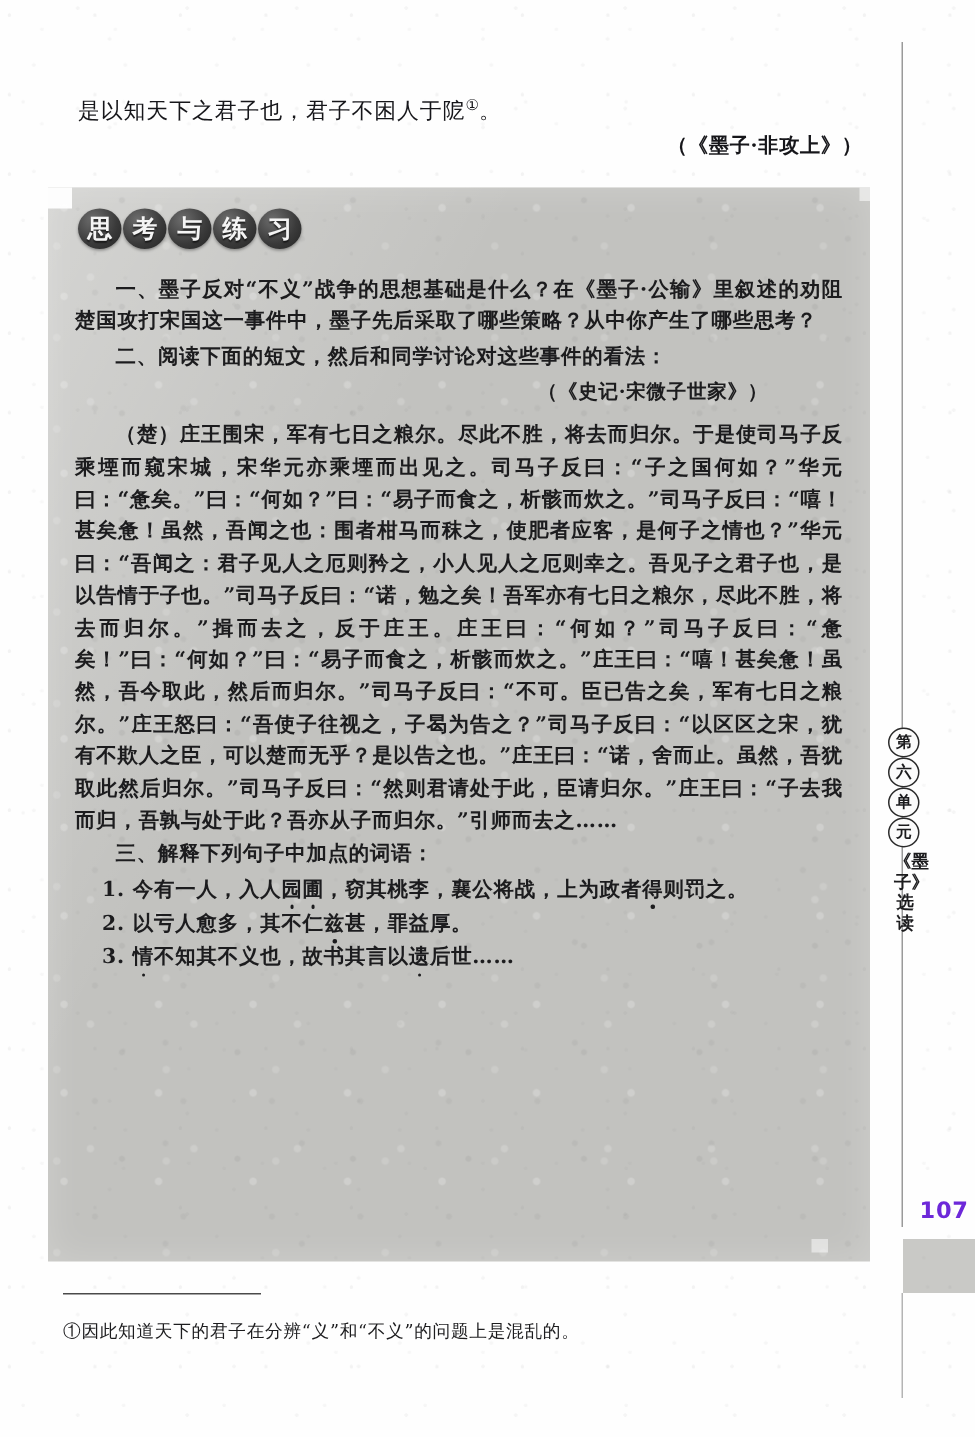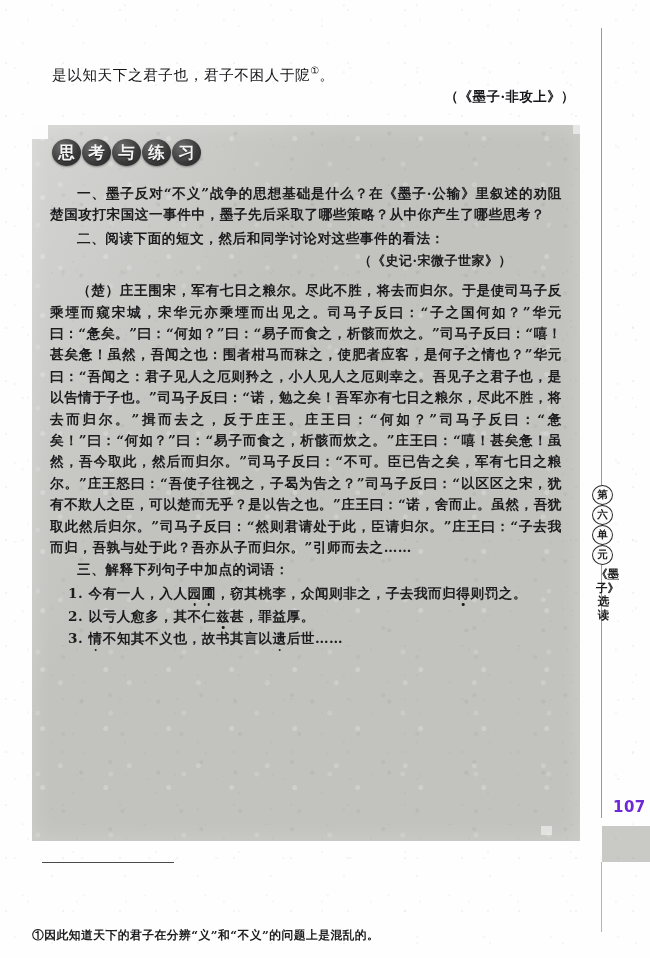--- a/index.html
+++ b/index.html
@@ -283,29 +283,28 @@
   .footnote-rule {
     position: absolute;
     left: 42px;
     top: 862px;
     width: 132px;
     height: 1px;
     background: #4a4a4a;
   }
   .footnote {
     position: absolute;
-    left: 32px;
+    left: 42px;
     top: 878px;
     width: 520px;
     font-size: 11.8px;
     line-height: 18px;
     letter-spacing: .45px;
     color: #1c1c1e;
-    font-weight: 700;
-    margin-top: 48px;
+    font-weight: 400;
   }
 </style>
 </head>
 <body>
 
 <div class="page">
 
   <div class="top-line">
     <span>是以知天下之君子也，君子不困人于阸</span><span class="sup-note">①</span><span>。</span>
   </div>
@@ -328,21 +327,21 @@
 
       <p class="para q-list">一、墨子反对“不义”战争的思想基础是什么？在《墨子·公输》里叙述的劝阻楚国攻打宋国这一事件中，墨子先后采取了哪些策略？从中你产生了哪些思考？</p>
       <p class="para q-list">二、阅读下面的短文，然后和同学讨论对这些事件的看法：</p>
 
       <div class="source-line">（《史记·宋微子世家》）</div>
 
       <p class="para passage">（楚）庄王围宋，军有七日之粮尔。尽此不胜，将去而归尔。于是使司马子反乘堙而窥宋城，宋华元亦乘堙而出见之。司马子反曰：“子之国何如？”华元曰：“惫矣。”曰：“何如？”曰：“易子而食之，析骸而炊之。”司马子反曰：“嘻！甚矣惫！虽然，吾闻之也：围者柑马而秣之，使肥者应客，是何子之情也？”华元曰：“吾闻之：君子见人之厄则矜之，小人见人之厄则幸之。吾见子之君子也，是以告情于子也。”司马子反曰：“诺，勉之矣！吾军亦有七日之粮尔，尽此不胜，将去而归尔。”揖而去之，反于庄王。庄王曰：“何如？”司马子反曰：“惫矣！”曰：“何如？”曰：“易子而食之，析骸而炊之。”庄王曰：“嘻！甚矣惫！虽然，吾今取此，然后而归尔。”司马子反曰：“不可。臣已告之矣，军有七日之粮尔。”庄王怒曰：“吾使子往视之，子曷为告之？”司马子反曰：“以区区之宋，犹有不欺人之臣，可以楚而无乎？是以告之也。”庄王曰：“诺，舍而止。虽然，吾犹取此然后归尔。”司马子反曰：“然则君请处于此，臣请归尔。”庄王曰：“子去我而归，吾孰与处于此？吾亦从子而归尔。”引师而去之……</p>
 
       <p class="para sect3-title">三、解释下列句子中加点的词语：</p>
       <div>
-        <div class="item-line"><span>1. </span><span>今有一人，入人</span><span class="dotted">园</span><span class="dotted">圃</span><span>，窃其桃李，众闻则非之，子去我而归</span><span class="dotted">得</span><span>则罚之。</span></div>
+        <div class="item-line"><span>1. </span><span>今有一人，入人</span><span class="dotted">园</span><span class="dotted">圃</span><span>，窃其桃李，襄公将战，上为政者</span><span class="dotted">得</span><span>则罚之。</span></div>
         <div class="item-line"><span>2. </span><span>以亏人愈多，其不仁</span><span class="dotted">兹</span><span>甚，罪益厚。</span></div>
         <div class="item-line"><span>3. </span><span class="dotted">情</span><span>不知其不义也，故书其言以</span><span class="dotted">遗</span><span>后世……</span></div>
       </div>
 
     </div>
   </div>
 
   <div class="margin-rule"></div>
   <div class="margin-rule-lower"></div>
 

